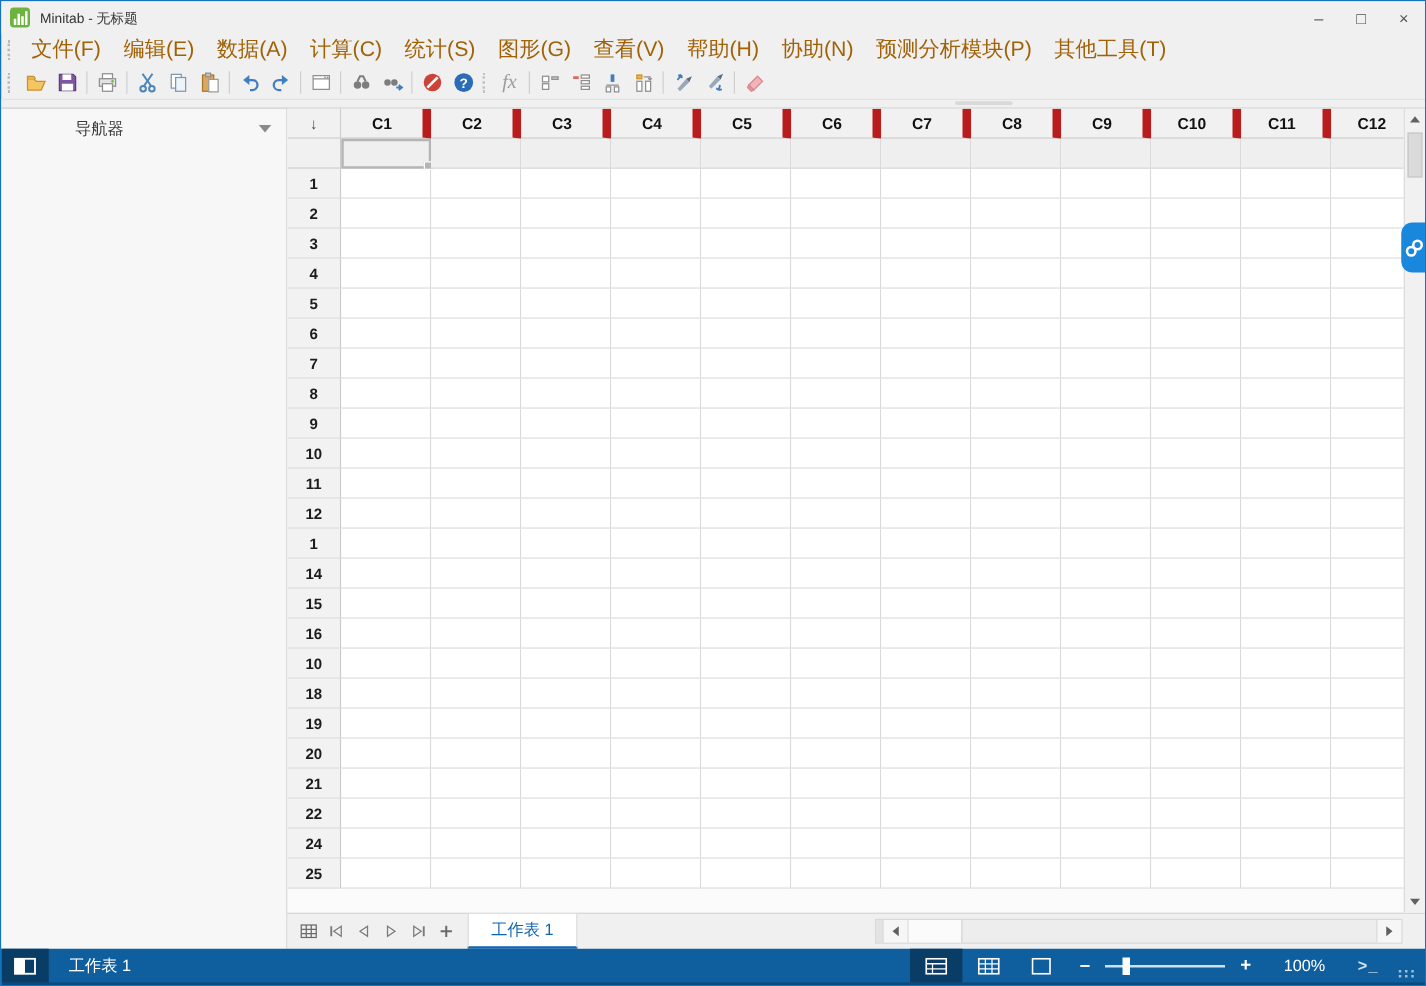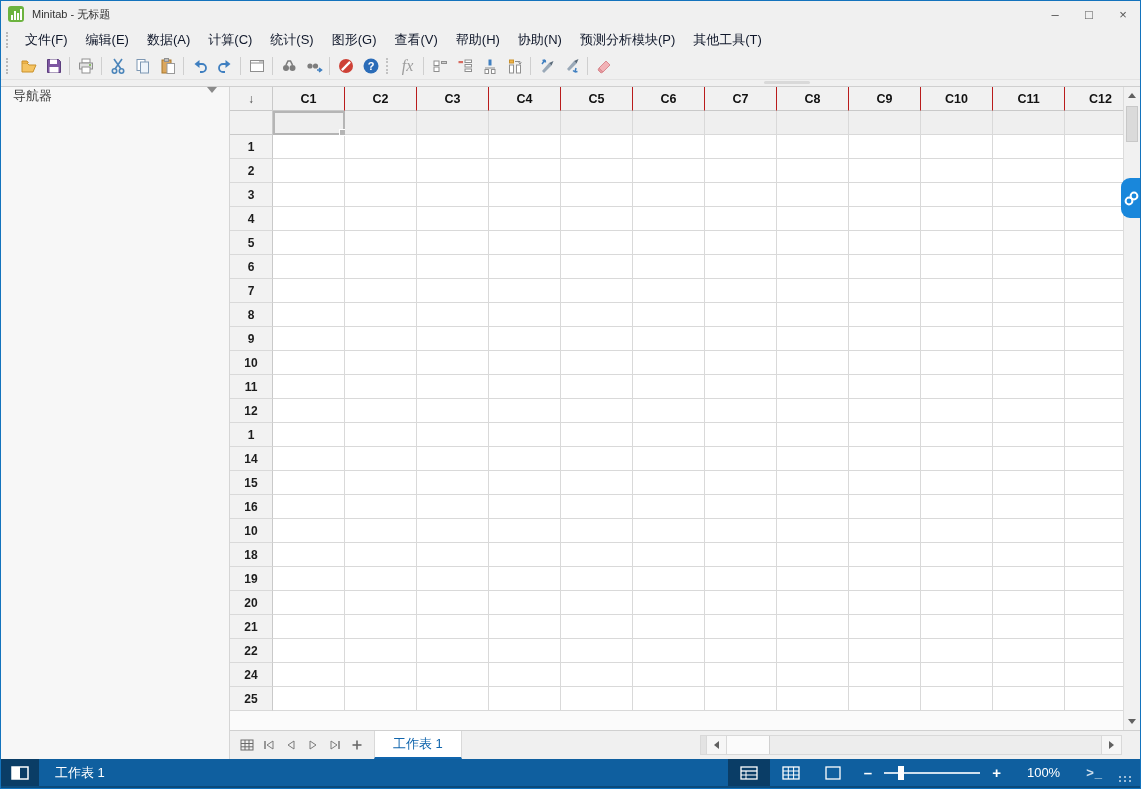--- a/index.html
+++ b/index.html
@@ -9,46 +9,46 @@
   .titlebar{height:26px;display:flex;align-items:center;flex:0 0 auto;background:#f0f0f0;}
   .app-icon{width:16px;height:16px;margin:0 8px 0 7px;background:#6cb33f;border-radius:3px;display:flex;align-items:flex-end;justify-content:center;gap:1px;padding:2px 2px;box-sizing:border-box;}
   .app-icon i{display:block;width:2px;background:#fff;}
   .title-text{font-size:11px;color:#333;}
   .win-controls{margin-left:auto;display:flex;height:100%;}
   .win-btn{width:34px;height:100%;display:flex;align-items:center;justify-content:center;font-size:13px;color:#555;}
 
   
   .menubar{height:25px;display:flex;align-items:center;flex:0 0 auto;padding-left:2px;position:relative;}
   .grip{width:5px;height:16px;margin:0 3px;border-left:2px dotted #b9b9b9;}
-  .menu-item{font-size:13px;color:#0f172a;padding:3px 9px;cursor:default;}
+  .menu-item{font-size:17px;color:#a16207;padding:3px 9px;cursor:default;}
 
   
   .toolbar{height:27px;display:flex;align-items:center;flex:0 0 auto;padding-left:2px;}
   .tb{width:25px;height:23px;display:flex;align-items:center;justify-content:center;}
   .sep{width:1px;height:18px;background:#cfcfcf;margin:0 3px;}
   .dotsep{width:4px;height:16px;border-left:2px dotted #c2c2c2;margin:0 3px;}
   .fx-label{font-size:16px;font-style:italic;color:#9c9c9c;font-family:"Liberation Serif","DejaVu Serif",serif;}
 
   
   .hsplit{height:6px;flex:0 0 auto;background:#f0f0f0;border-top:1px solid #e3e3e3;border-bottom:1px solid #cfcfcf;position:relative;}
   .hsplit .pill{position:absolute;left:763px;top:1px;width:46px;height:3px;background:#d9d9d9;border-radius:2px;}
 
   
   .main{flex:1;display:flex;min-height:0;}
   .navigator{width:228px;flex:0 0 auto;background:#f7f7f7;border-right:1px solid #d5d5d5;}
-  .nav-head{display:flex;height:32px;padding:0 12px;}
+  .nav-head{display:flex;align-items:center;height:32px;padding:0 12px;margin-left:47px;}
   .nav-title{font-size:13px;color:#3c3c3c;}
   .nav-caret{margin-left:auto;width:0;height:0;border-left:5px solid transparent;border-right:5px solid transparent;border-top:6px solid #8a8a8a;}
 
   .right-col{flex:1;display:flex;flex-direction:column;min-width:0;}
   .grid-wrap{position:relative;height:648px;background:#fbfbfb;overflow:hidden;}
   .grid-cols{width:893px;overflow:hidden;}
   .g-row{display:flex;height:24px;box-sizing:border-box;}
   .g-corner{width:43px;flex:0 0 auto;background:#f1f1f1;border-right:1px solid #c9c9c9;border-bottom:1px solid #c9c9c9;display:flex;align-items:center;justify-content:center;font-size:12px;color:#4a4a4a;font-weight:bold;box-sizing:border-box;}
-  .g-col{width:72px;flex:0 0 auto;background:#f1f1f1;border-right:1px solid #b91c1c;border-bottom:1px solid #c9c9c9;display:flex;align-items:center;justify-content:center;font-size:12.5px;font-weight:bold;color:#111;box-sizing:border-box;}
+  .g-col{width:72px;flex:0 0 auto;background:#f1f1f1;border-right:7px solid #b91c1c;border-bottom:1px solid #c9c9c9;display:flex;align-items:center;justify-content:center;font-size:12.5px;font-weight:bold;color:#111;box-sizing:border-box;}
   .g-namecell{width:72px;flex:0 0 auto;background:#efefef;border-right:1px solid #d9d9d9;border-bottom:1px solid #d9d9d9;box-sizing:border-box;position:relative;}
   .g-namecell.sel{border:2px solid #b5b5b5;background:#efefef;}
   .g-namecell.sel .handle{position:absolute;right:-3px;bottom:-3px;width:5px;height:5px;background:#b5b5b5;border:1px solid #fff;}
   .g-rowhead{width:43px;flex:0 0 auto;background:#f2f2f2;border-right:1px solid #c9c9c9;border-bottom:1px solid #d9d9d9;display:flex;align-items:center;justify-content:center;font-size:12px;font-weight:bold;color:#1c1c1c;box-sizing:border-box;}
   .g-cell{width:72px;flex:0 0 auto;background:#fff;border-right:1px solid #d9d9d9;border-bottom:1px solid #d9d9d9;box-sizing:border-box;}
 
   
   .vscroll{position:absolute;top:0;right:0;bottom:0;width:17px;background:#f1f1f1;border-left:1px solid #dcdcdc;box-sizing:border-box;}
   .v-arrow{height:17px;display:flex;align-items:center;justify-content:center;}
   .tri-up{width:0;height:0;border-left:4px solid transparent;border-right:4px solid transparent;border-bottom:5px solid #606060;}

